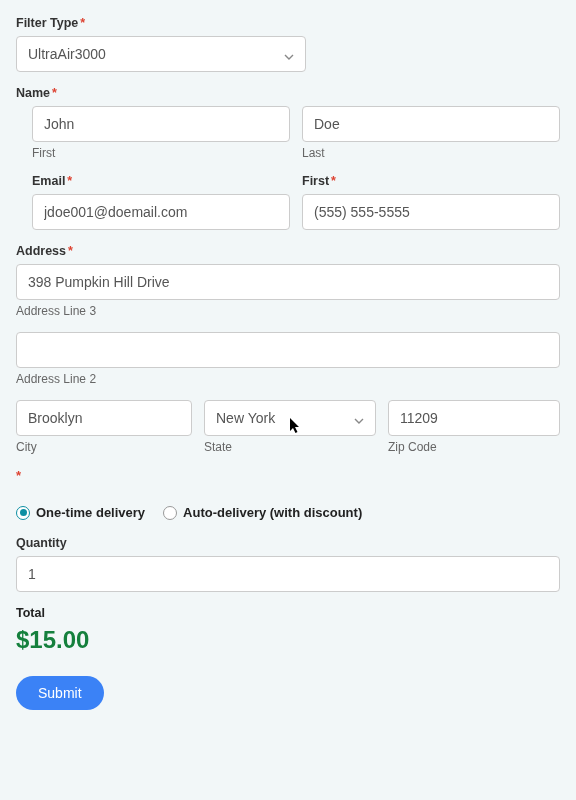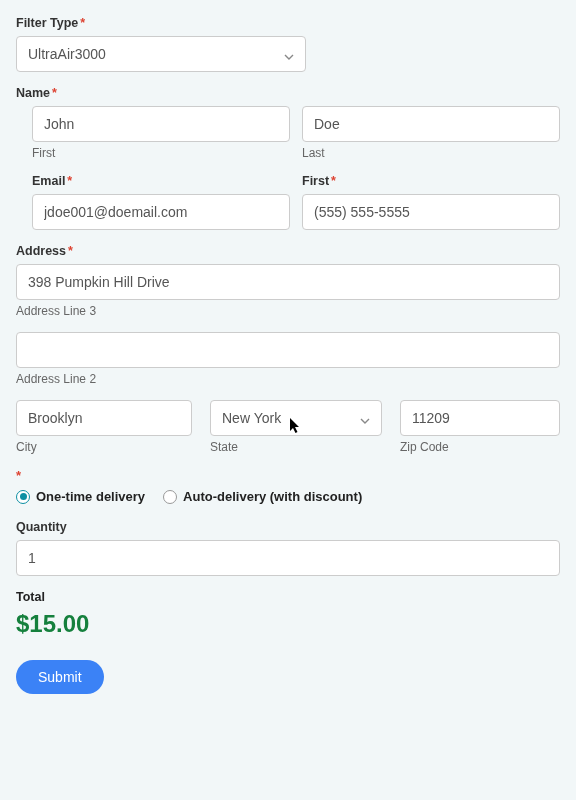--- a/index.html
+++ b/index.html
@@ -49,21 +49,21 @@
     width: 10px; height: 10px;
     display: inline-block;
   }
   .chev svg { width: 10px; height: 10px; }
   .row { display: flex; gap: 12px; padding-left: 16px; }
   .col-half { flex: 1; }
   .radio-row {
     display: flex;
     gap: 18px;
     align-items: center;
-    margin-top: 6px;
+    margin-top: 22px;
     margin-bottom: 16px;
   }
   .radio-item {
     display: flex;
     align-items: center;
     gap: 6px;
     font-weight: 600;
     font-size: 13px;
     cursor: pointer;
   }
@@ -113,21 +113,21 @@
     margin-bottom: 6px;
     display: block;
   }
   .cursor-ptr {
     position: fixed;
     left: 290px;
     top: 418px;
     pointer-events: none;
     z-index: 999;
   }
-  .three-col { display: flex; gap: 18px; }
+  .three-col { display: flex; gap: 12px; }
   .three-col > div:nth-child(1) { flex: 0 0 176px; }
   .three-col > div:nth-child(2) { flex: 0 0 172px; }
   .three-col > div:nth-child(3) { flex: 1; }
 </style>
 </head>
 <body>
 
 
 
 

